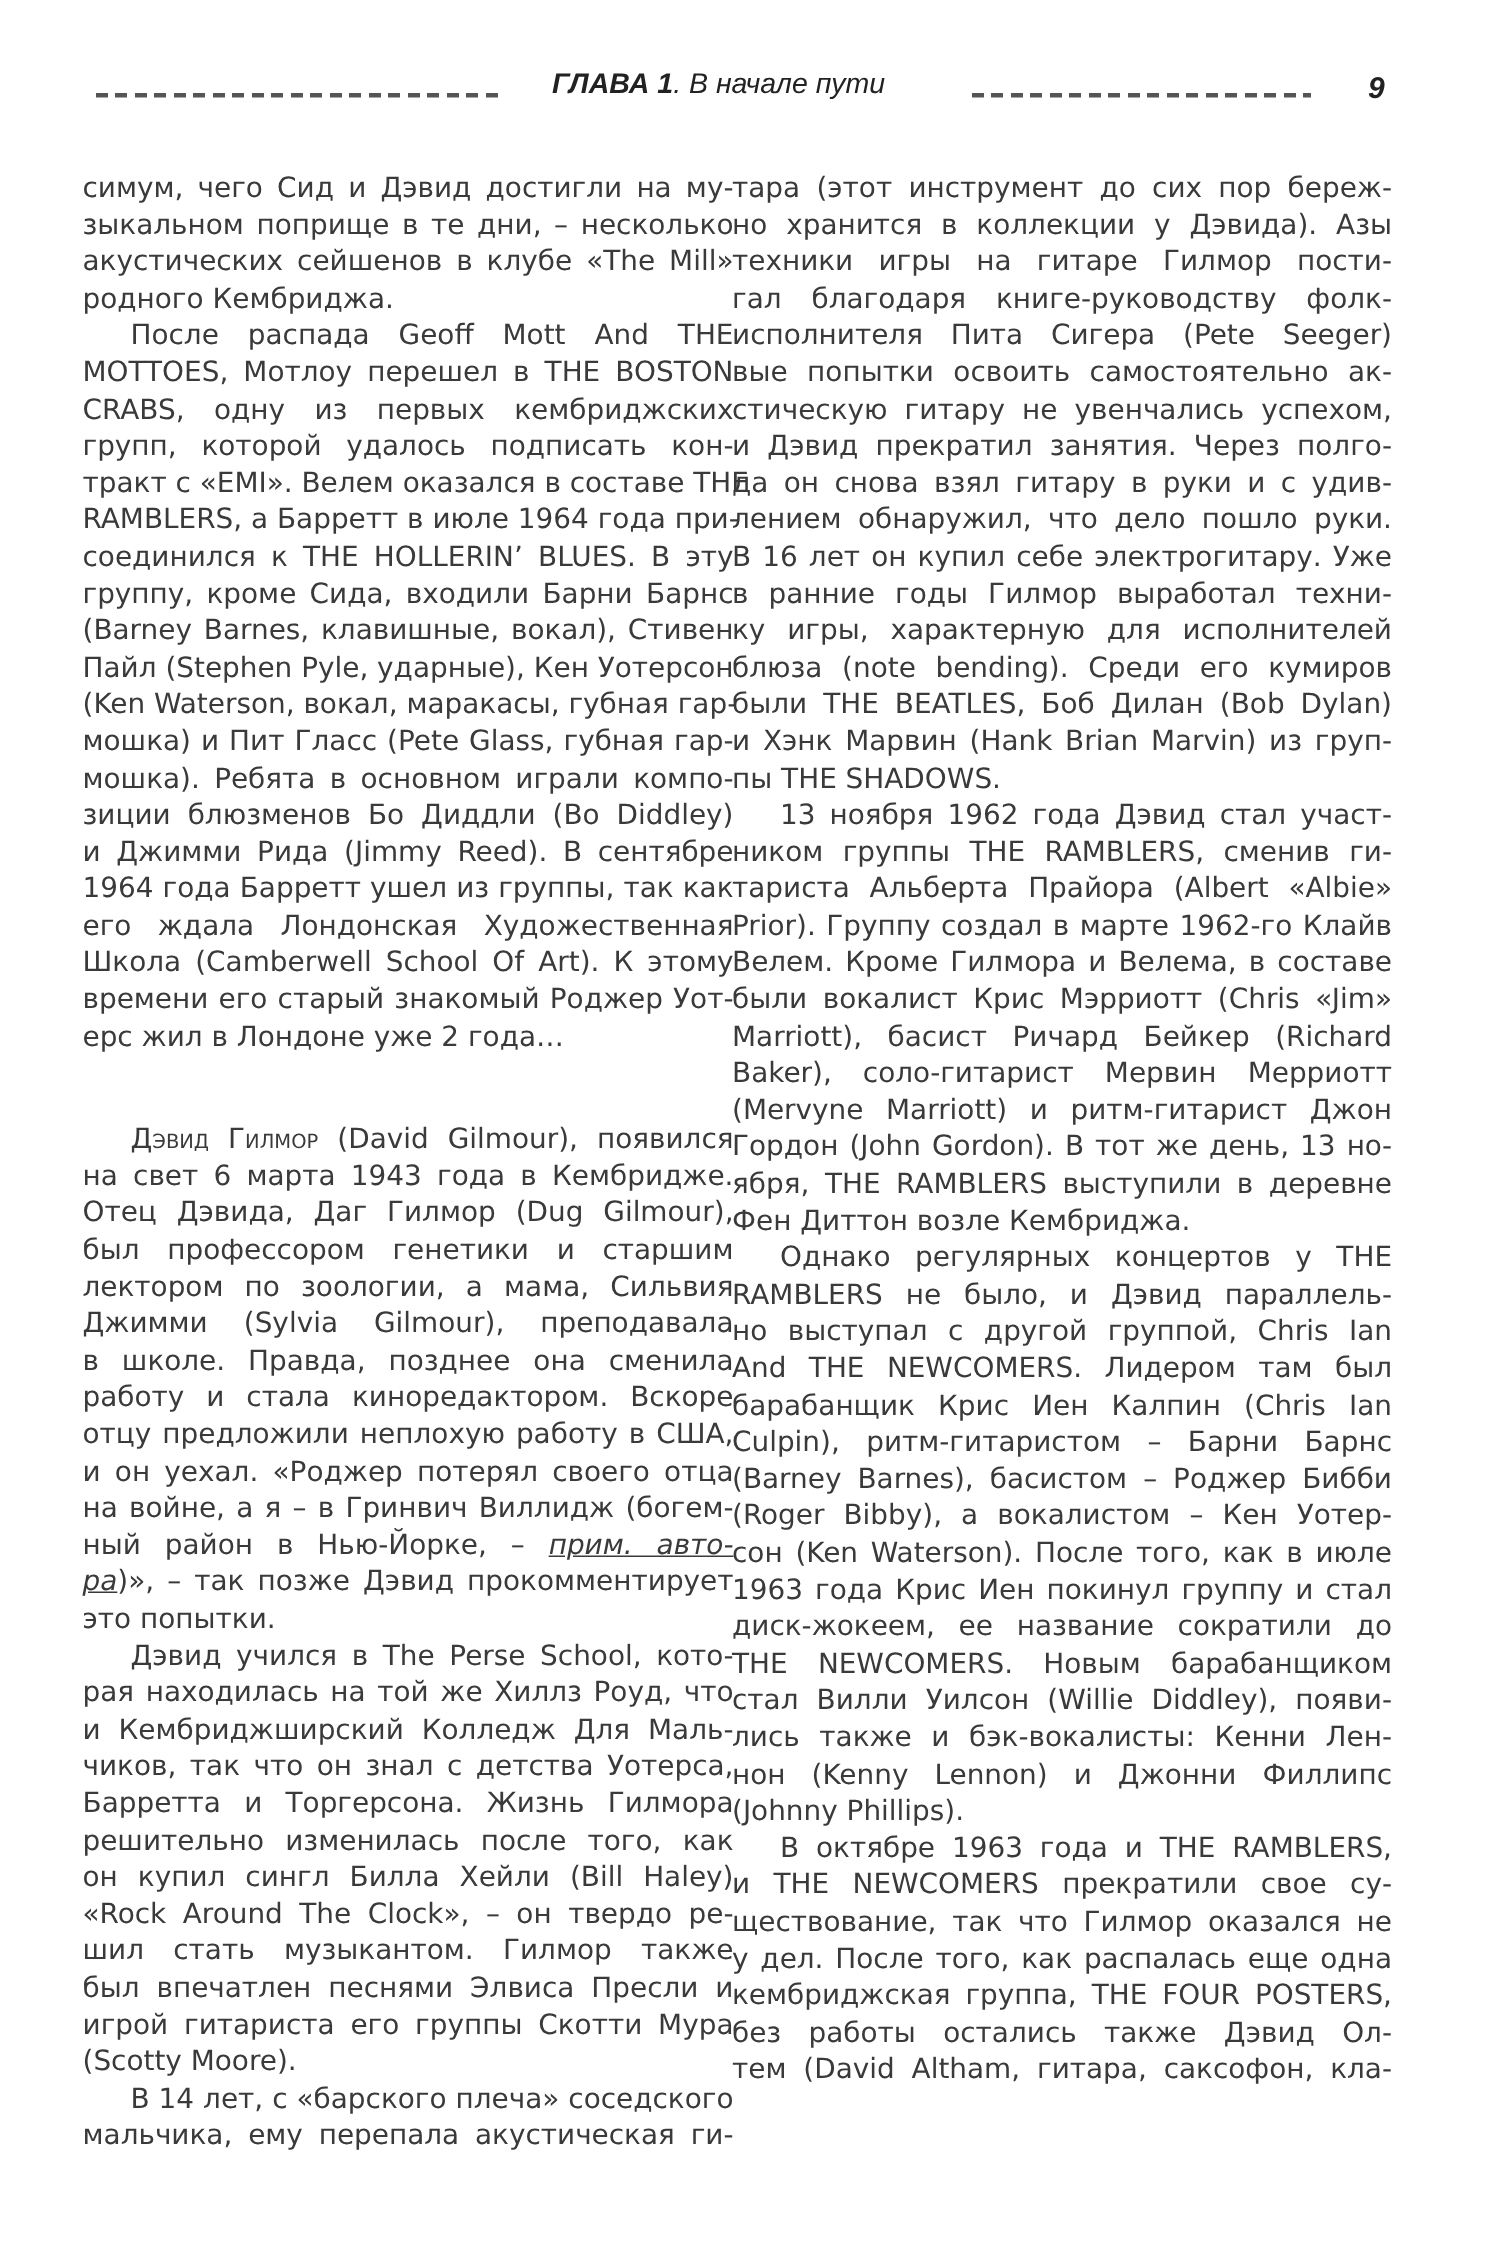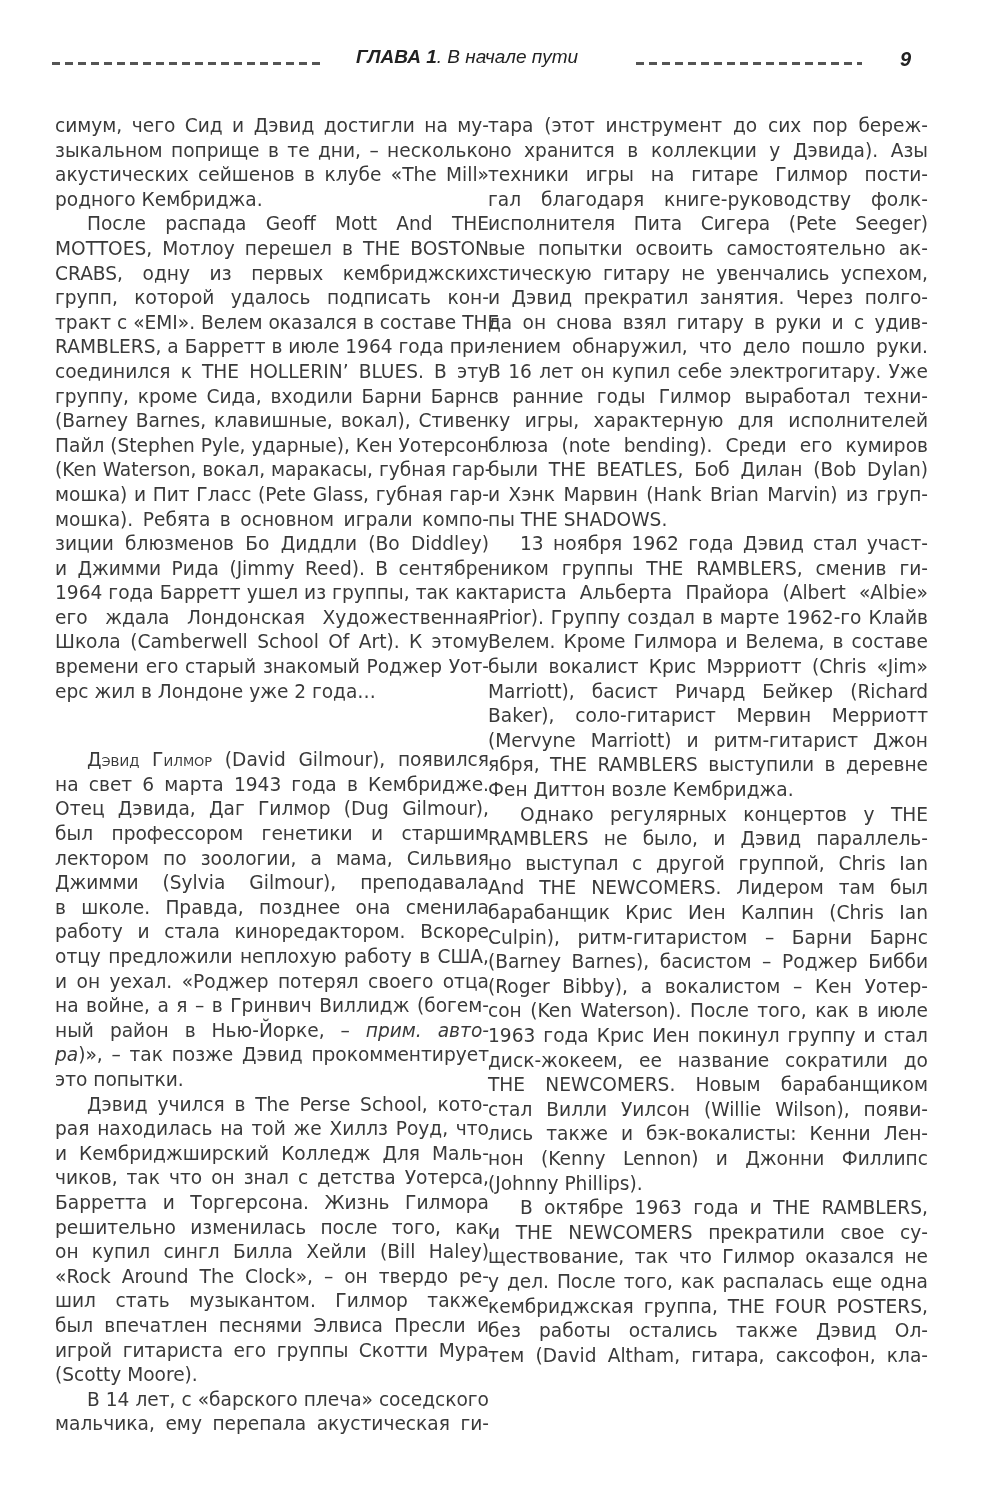--- a/index.html
+++ b/index.html
@@ -2,21 +2,21 @@
 <html><head>
 <meta charset="utf-8">
 <style>
   html, body { margin: 0; padding: 0; background: #ffffff; }
   body {
     width: 1000px; height: 1495px; position: relative; overflow: hidden;
     color: #3a3a3a;
     font-family: "DejaVu Sans", "Liberation Sans", sans-serif;
   }
   .running-head {
-    position: absolute; top: 44px; left: 0; width: 924px; height: 36px;
+    position: absolute; top: 44px; left: 12px; width: 924px; height: 36px;
   }
   .dash {
     position: absolute; top: 18px; height: 3px;
     background-image: repeating-linear-gradient(to right, #555 0 8px, transparent 8px 13px);
   }
   .dash.left { left: 52px; width: 270px; }
   .dash.right { left: 636px; width: 226px; }
   .chapter-title {
     position: absolute; left: 356px; top: 2px;
     font-family: "Liberation Sans", sans-serif; font-style: italic;
@@ -35,21 +35,21 @@
   .column.left { left: 55px; }
   .column.right { left: 488px; width: 440px; }
   .line {
     display: block; white-space: nowrap;
     text-align: justify; text-align-last: justify; height: 24.6px;
   }
   .line.last { text-align-last: left; }
   .line.indent { padding-left: 32px; }
   .gap { height: 44px; }
   .sc { font-variant: small-caps; }
-  em { font-style: italic; }
+  em { font-style: italic; text-decoration: underline; }
 </style>
 </head>
 <body>
 
 <div class="running-head">
   <div class="dash left"></div>
   <div class="chapter-title">
     <span class="bold">ГЛАВА 1</span><span>. </span><span>В начале пути</span>
   </div>
   <div class="dash right"></div>
@@ -145,37 +145,38 @@
   <div>
     <span class="line indent">13 ноября 1962 года Дэвид стал участ-</span>
     <span class="line">ником группы THE RAMBLERS, сменив ги-</span>
     <span class="line">тариста Альберта Прайора (Albert «Albie»</span>
     <span class="line">Prior). Группу создал в марте 1962-го Клайв</span>
     <span class="line">Велем. Кроме Гилмора и Велема, в составе</span>
     <span class="line">были вокалист Крис Мэрриотт (Chris «Jim»</span>
     <span class="line">Marriott), басист Ричард Бейкер (Richard</span>
     <span class="line">Baker), соло-гитарист Мервин Мерриотт</span>
     <span class="line">(Mervyne Marriott) и ритм-гитарист Джон</span>
+    <span class="line">Гордон (John Gordon). В тот же день, 13 но-</span>
     <span class="line">ября, THE RAMBLERS выступили в деревне</span>
     <span class="line last">Фен Диттон возле Кембриджа.</span>
   </div>
   <div>
     <span class="line indent">Однако регулярных концертов у THE</span>
     <span class="line">RAMBLERS не было, и Дэвид параллель-</span>
     <span class="line">но выступал с другой группой, Chris Ian</span>
     <span class="line">And THE NEWCOMERS. Лидером там был</span>
     <span class="line">барабанщик Крис Иен Калпин (Chris Ian</span>
     <span class="line">Culpin), ритм-гитаристом – Барни Барнс</span>
     <span class="line">(Barney Barnes), басистом – Роджер Бибби</span>
     <span class="line">(Roger Bibby), а вокалистом – Кен Уотер-</span>
     <span class="line">сон (Ken Waterson). После того, как в июле</span>
     <span class="line">1963 года Крис Иен покинул группу и стал</span>
     <span class="line">диск-жокеем, ее название сократили до</span>
     <span class="line">THE NEWCOMERS. Новым барабанщиком</span>
-    <span class="line">стал Вилли Уилсон (Willie Wilson), появи-</span>
+    <span class="line">стал Вилли Уилсон (Willie Diddley), появи-</span>
     <span class="line">лись также и бэк-вокалисты: Кенни Лен-</span>
     <span class="line">нон (Kenny Lennon) и Джонни Филлипс</span>
     <span class="line last">(Johnny Phillips).</span>
   </div>
   <div>
     <span class="line indent">В октябре 1963 года и THE RAMBLERS,</span>
     <span class="line">и THE NEWCOMERS прекратили свое су-</span>
     <span class="line">ществование, так что Гилмор оказался не</span>
     <span class="line">у дел. После того, как распалась еще одна</span>
     <span class="line">кембриджская группа, THE FOUR POSTERS,</span>

